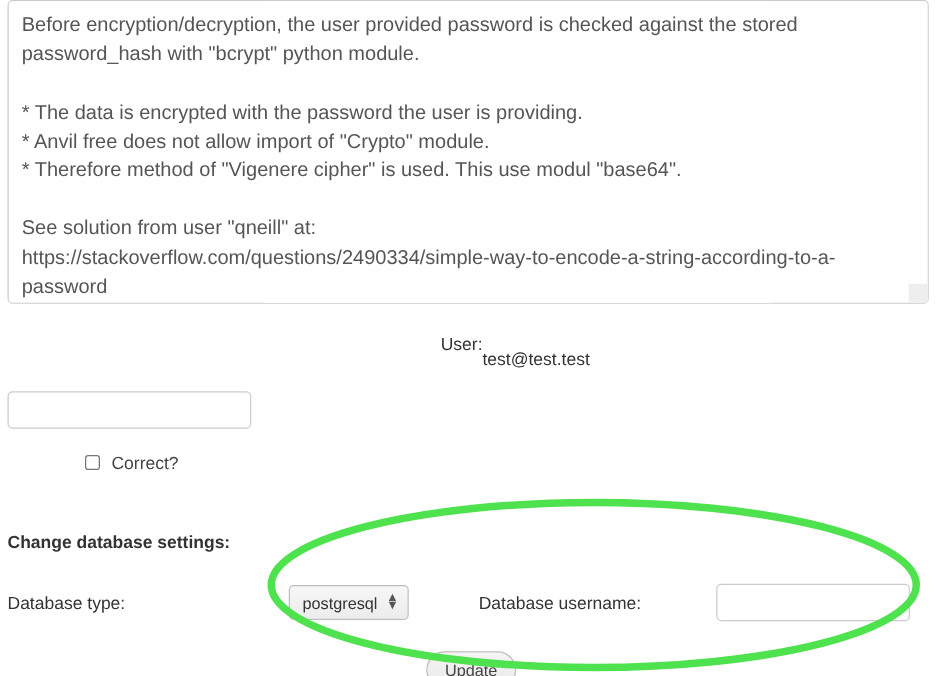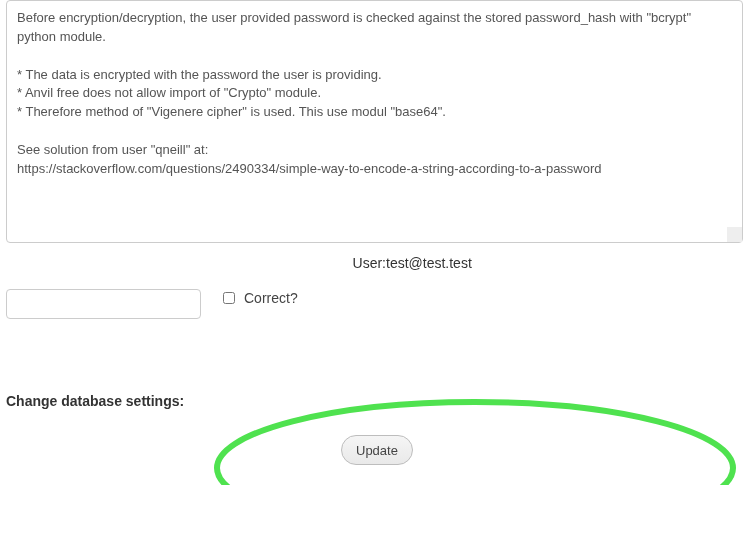--- a/index.html
+++ b/index.html
@@ -15,57 +15,59 @@
     width: 749px;
     padding: 0 6px 20px 6px;
     position: relative;
   }
   .info-box {
     width: 100%;
     height: 243px;
     border: 1px solid #ccc;
     border-radius: 4px;
     padding: 8px 10px;
-    font-size: 13px;
+    font-size: 16px;
     line-height: 1.45;
     color: #555;
     resize: both;
     overflow: auto;
     white-space: pre-wrap;
     background: #fff;
     position: relative;
   }
   .info-box::-webkit-resizer { background: #eee; }
   .user-row {
     display: flex;
     align-items: center;
     padding: 12px 0 10px 0;
   }
   .user-row .ulabel {
     width: 380px;
     text-align: right;
   }
   .user-row .uval {
     padding-left: 0;
+    margin-top: 24px;
   }
   .unlock-row {
     display: flex;
     align-items: flex-start;
     padding: 8px 0 6px 0;
   }
   .unlock-row .ulabel2 {
     width: 415px;
     padding-right: 90px;
     line-height: 1.4;
     padding-top: 4px;
   }
   .unlock-row .field {
     display: flex;
-    align-items: flex-start;
+    align-items: center;
     gap: 18px;
+    flex-direction: column;
   }
   input[type="text"], input[type="password"] {
     height: 30px;
     border: 1px solid #ccc;
     border-radius: 4px;
     padding: 4px 8px;
     font-size: 13px;
     background: #fff;
   }
   .pw-input { width: 195px; }
@@ -75,21 +77,21 @@
     gap: 6px;
     font-size: 14px;
     color: #444;
   }
   .correct-wrap input[type="checkbox"] {
     width: 12px; height: 12px;
   }
   .heading {
     font-weight: 700;
     font-size: 14px;
-    margin-top: 68px;
+    margin-top: 40px;
     margin-bottom: 26px;
   }
   .db-row {
     display: flex;
     align-items: center;
     position: relative;
   }
   .db-row .lbl1 { width: 225px; }
   .select-wrap {
     position: relative;
@@ -174,20 +176,37 @@
       <input type="password" class="pw-input" value="" style="">
       <label class="correct-wrap">
         <input type="checkbox" style="">
         <span>Correct?</span>
       </label>
     </div>
   </div>
 
   <div class="heading">Change database settings:</div>
 
+  <div class="db-row">
+    <div class="lbl1">Database type:</div>
+
+    <div class="select-wrap">
+      <div class="select-like">
+        <span>postgresql</span>
+      </div>
+      <span class="select-caret">
+        <span>▲</span>
+          <span>▼</span>
+      </span>
+    </div>
+
+    <div class="lbl2">Database username:</div>
+
+    <input type="text" class="uname-input" readonly="" value="" style="">
+  </div>
 
   <div class="update-row">
     <div class="spacer"></div>
     <button class="btn">Update</button>
   </div>
 
   <svg class="highlight-oval" style="left:210px; top:395px; width:530px; height:146px;" viewBox="0 0 530 146">
     <ellipse cx="265" cy="73" rx="258" ry="66" fill="none" stroke="#4fe24f" stroke-width="6"></ellipse>
   </svg>
 

